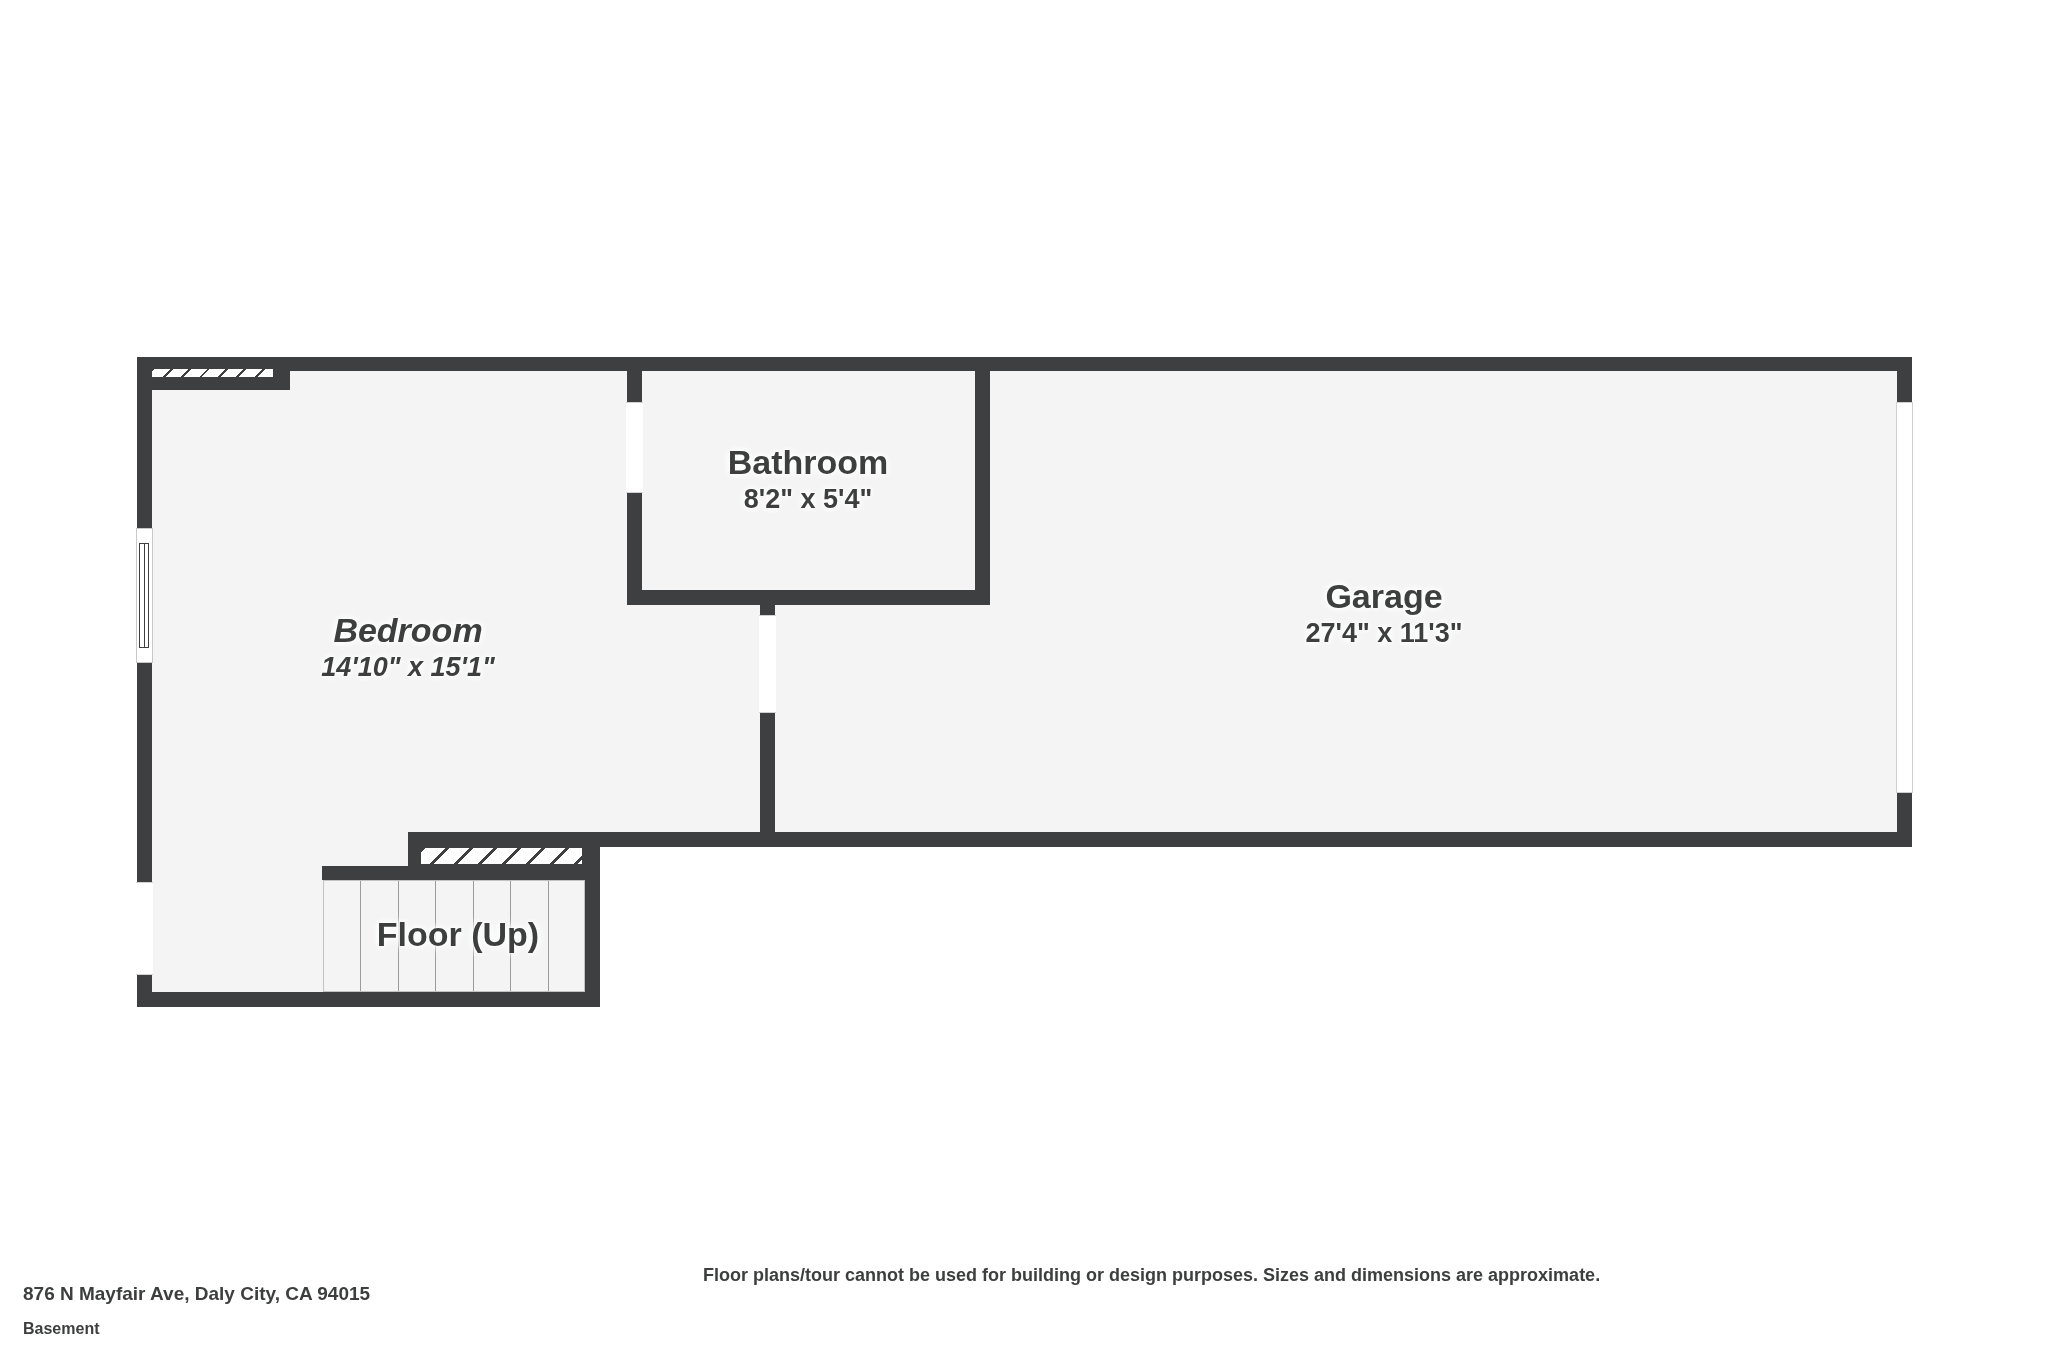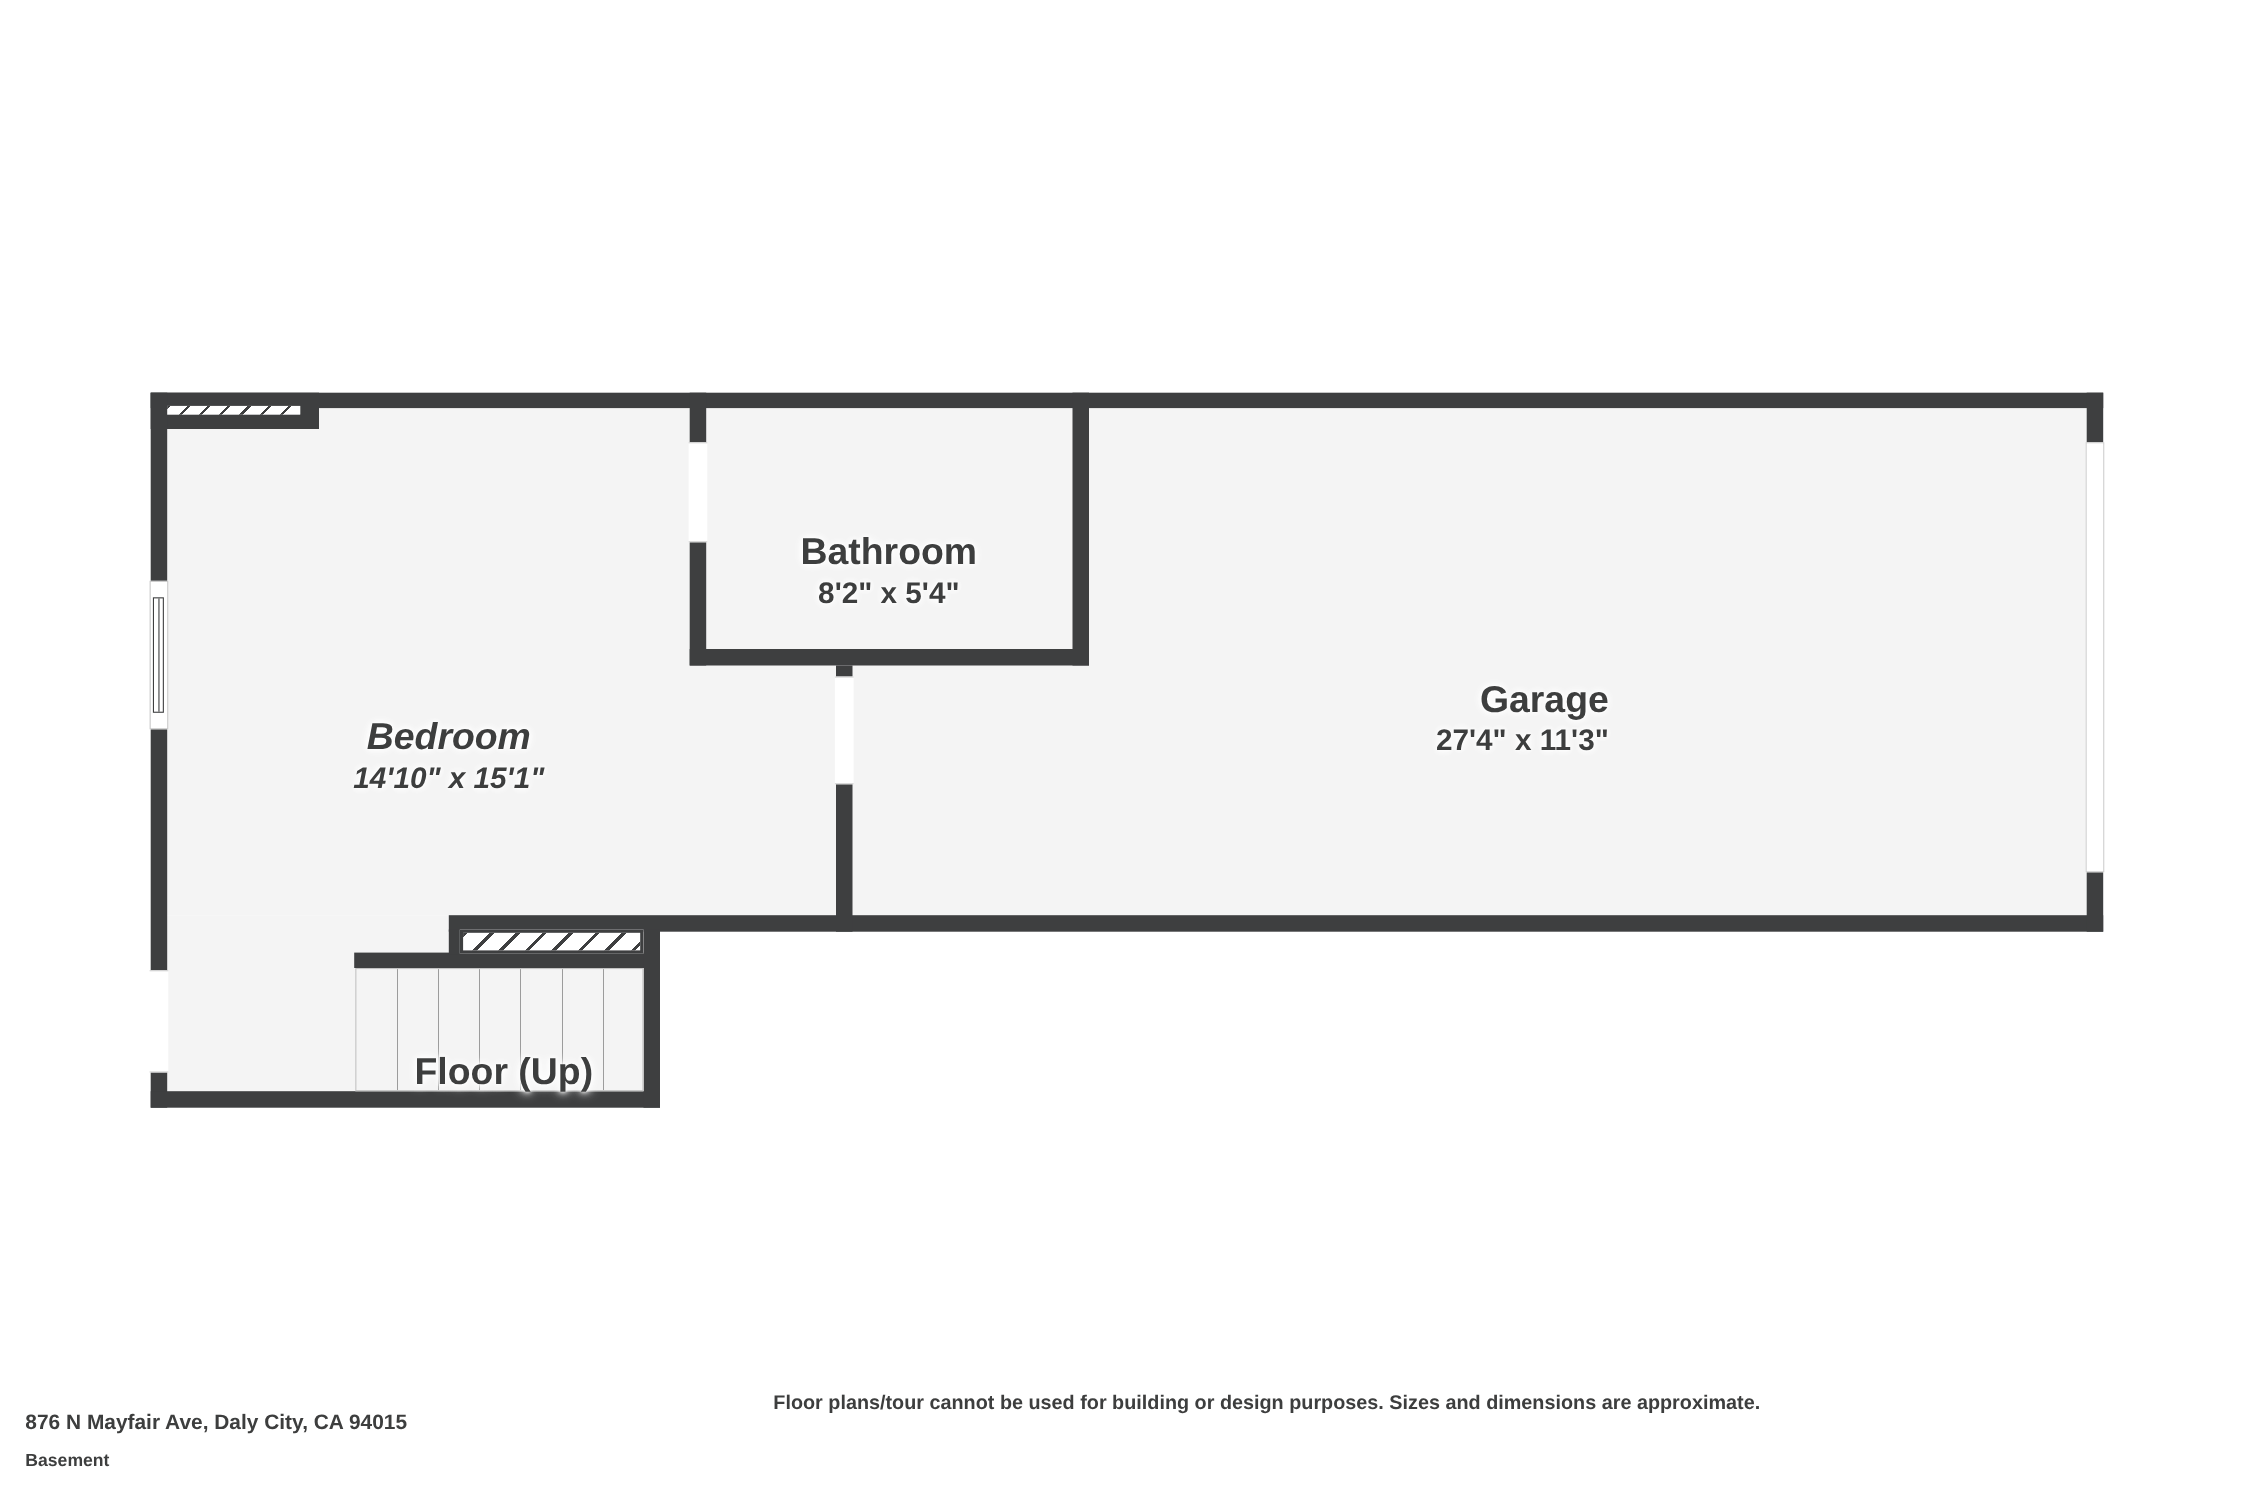--- a/index.html
+++ b/index.html
@@ -8,21 +8,21 @@
     font-family:"Liberation Sans", sans-serif;overflow:hidden;
   }
   .abs{position:absolute;box-sizing:border-box;}
   .w{background:#3e3f40;}
   .f{background:#f4f4f4;}
   .room-label{
     position:absolute;transform:translateX(-50%);text-align:center;
     color:#3d3e3e;font-weight:700;white-space:nowrap;
     text-shadow:0 0 3px #fff,0 0 6px #fff,0 0 9px #fff,0 0 12px #fff;
   }
-  .room-label .name{font-size:34px;line-height:40px;margin-top:40px;}
+  .room-label .name{font-size:34px;line-height:40px;}
   .room-label .dims{font-size:27px;line-height:34px;}
   .opening{background:#ffffff;}
   .opening.vgap{border-top:1px solid #d2d2d2;border-bottom:1px solid #d2d2d2;}
   .hatch-small{
     background-color:#ffffff;
     background-image:repeating-linear-gradient(135deg,#3e3f40 0 2px,transparent 2px 13px);
   }
   .stairs-hatch{
     background-color:#ffffff;border:3px solid #3e3f40;
     background-image:repeating-linear-gradient(135deg,#3e3f40 0 3px,transparent 3px 17px);
@@ -75,21 +75,21 @@
   <div class="room-label" style="left:408px;top:610px;font-style:italic;">
     <div class="name">Bedroom</div>
     <div class="dims">14'10" x 15'1"</div>
   </div>
 
   <div class="room-label" style="left:808px;top:442px;">
     <div class="name">Bathroom</div>
     <div class="dims">8'2" x 5'4"</div>
   </div>
 
-  <div class="room-label" style="left:1384px;top:576px;text-align:right;">
+  <div class="room-label" style="left:1384px;top:576px;">
     <div class="name">Garage</div>
     <div class="dims">27'4" x 11'3"</div>
   </div>
 
   <div class="room-label" style="left:458px;top:914px;">
     <div class="name">Floor (Up)</div>
   </div>
 </div>
 
 <div class="footer-text" style="left:23px;top:1283px;font-size:19px;">876 N Mayfair Ave, Daly City, CA 94015</div>

